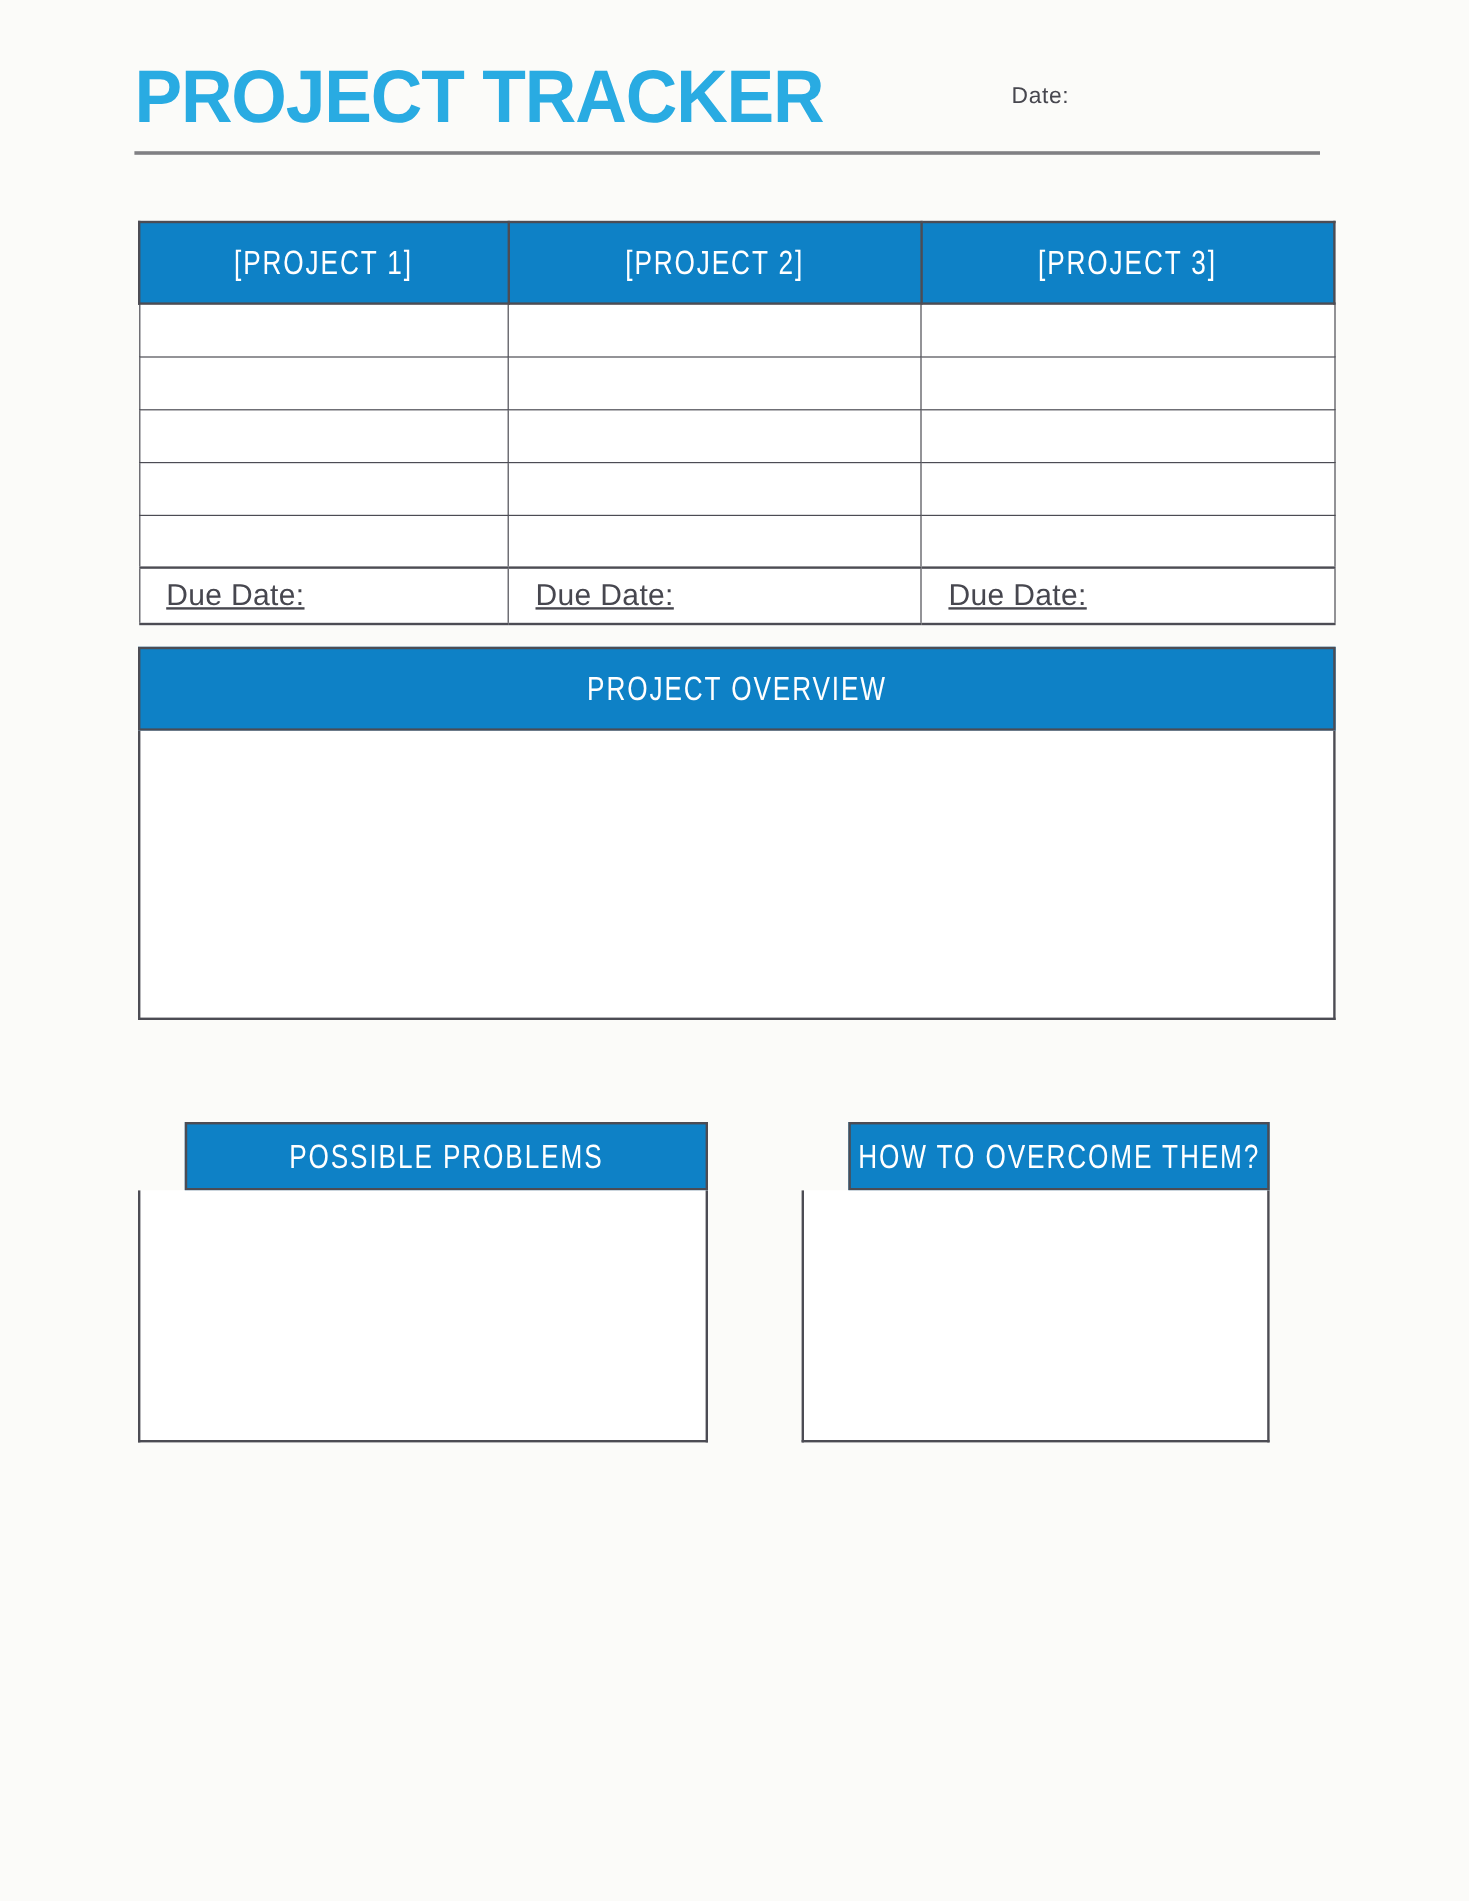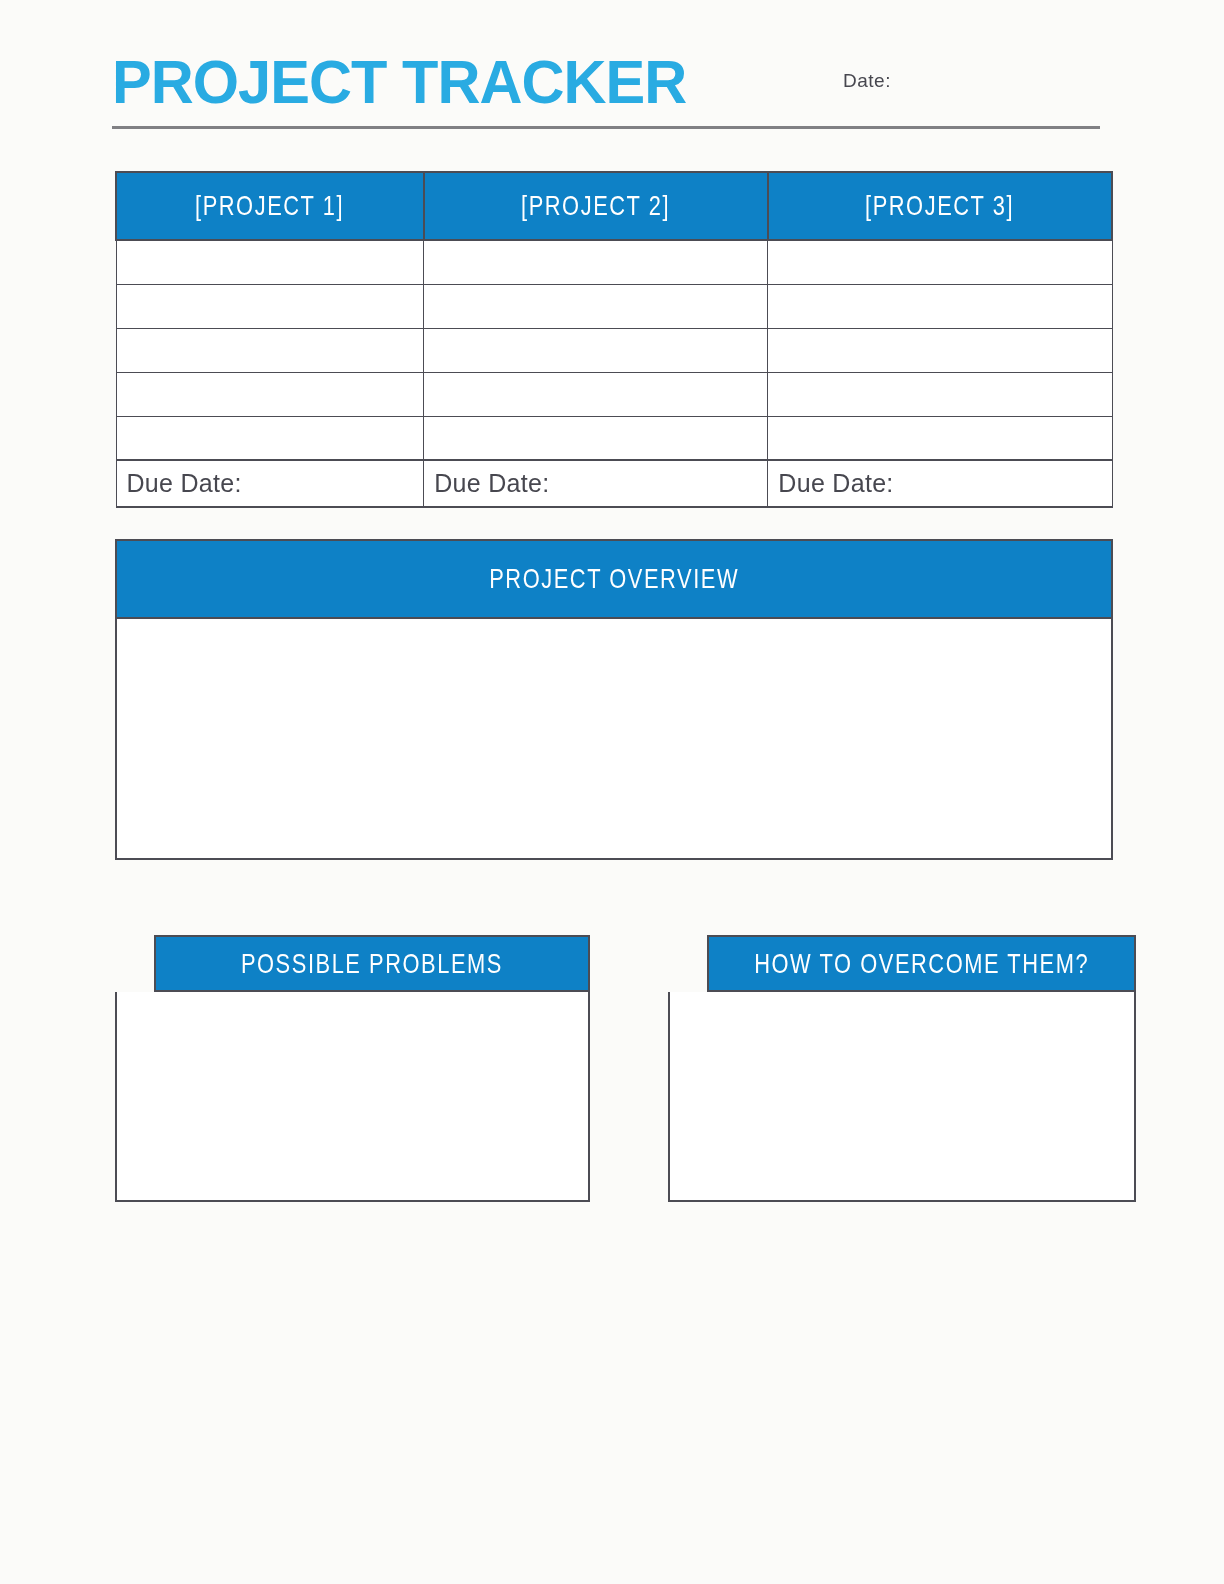--- a/index.html
+++ b/index.html
@@ -45,63 +45,63 @@
   .condensed{
     display:inline-block;
     transform:scaleX(0.78);transform-origin:center;
     letter-spacing:2px;white-space:nowrap;
     font-size:28px;color:var(--header-text);
     font-weight:400;
   }
 
   
   .projects-table{
-    position:absolute;left:115px;top:171px;
+    position:absolute;left:115px;top:184px;
     width:998px;border-collapse:collapse;
     table-layout:fixed;
   }
   .projects-table th{
     height:68px;background:var(--header-blue);
     border:2px solid var(--border);
     text-align:center;vertical-align:middle;
     font-weight:400;
   }
   .projects-table td{
     height:44px;background:var(--box-bg);
     border:1.5px solid var(--border);
   }
   .projects-table tr.due-row td{
     height:47px;border-top:2.5px solid var(--border);
     border-bottom:2px solid var(--border);
     vertical-align:middle;
   }
   .due-label{
     font-size:25px;color:var(--body-text);
-    padding-left:10px;letter-spacing:0.3px;
+    padding-left:22px;letter-spacing:0.3px;text-decoration:underline;
   }
 
   
   .banner-box{position:absolute;}
   .banner-head{
     display:flex;align-items:center;justify-content:center;
     background:var(--header-blue);
     border:2px solid var(--border);
   }
   .banner-body{
     background:var(--box-bg);
     border:2px solid var(--border);
     border-top:none;
   }
 
   .overview-box{left:115px;top:539px;width:998px;}
-  .overview-box .banner-head{height:80px;}
+  .overview-box .banner-head{height:70px;}
   .overview-box .banner-body{height:241px;}
 
   .problems-box{left:115px;top:935px;width:475px;}
-  .solutions-box{left:668px;top:935px;width:468px;}
+  .solutions-box{left:668px;top:935px;width:390px;}
   .problems-box .banner-head,.solutions-box .banner-head{height:57px;margin-left:39px;}
   .problems-box .banner-body,.solutions-box .banner-body{height:210px;}
 </style>
 </head>
 <body>
 
 <div class="page">
 
   <div class="doc-title">PROJECT TRACKER</div>
 

